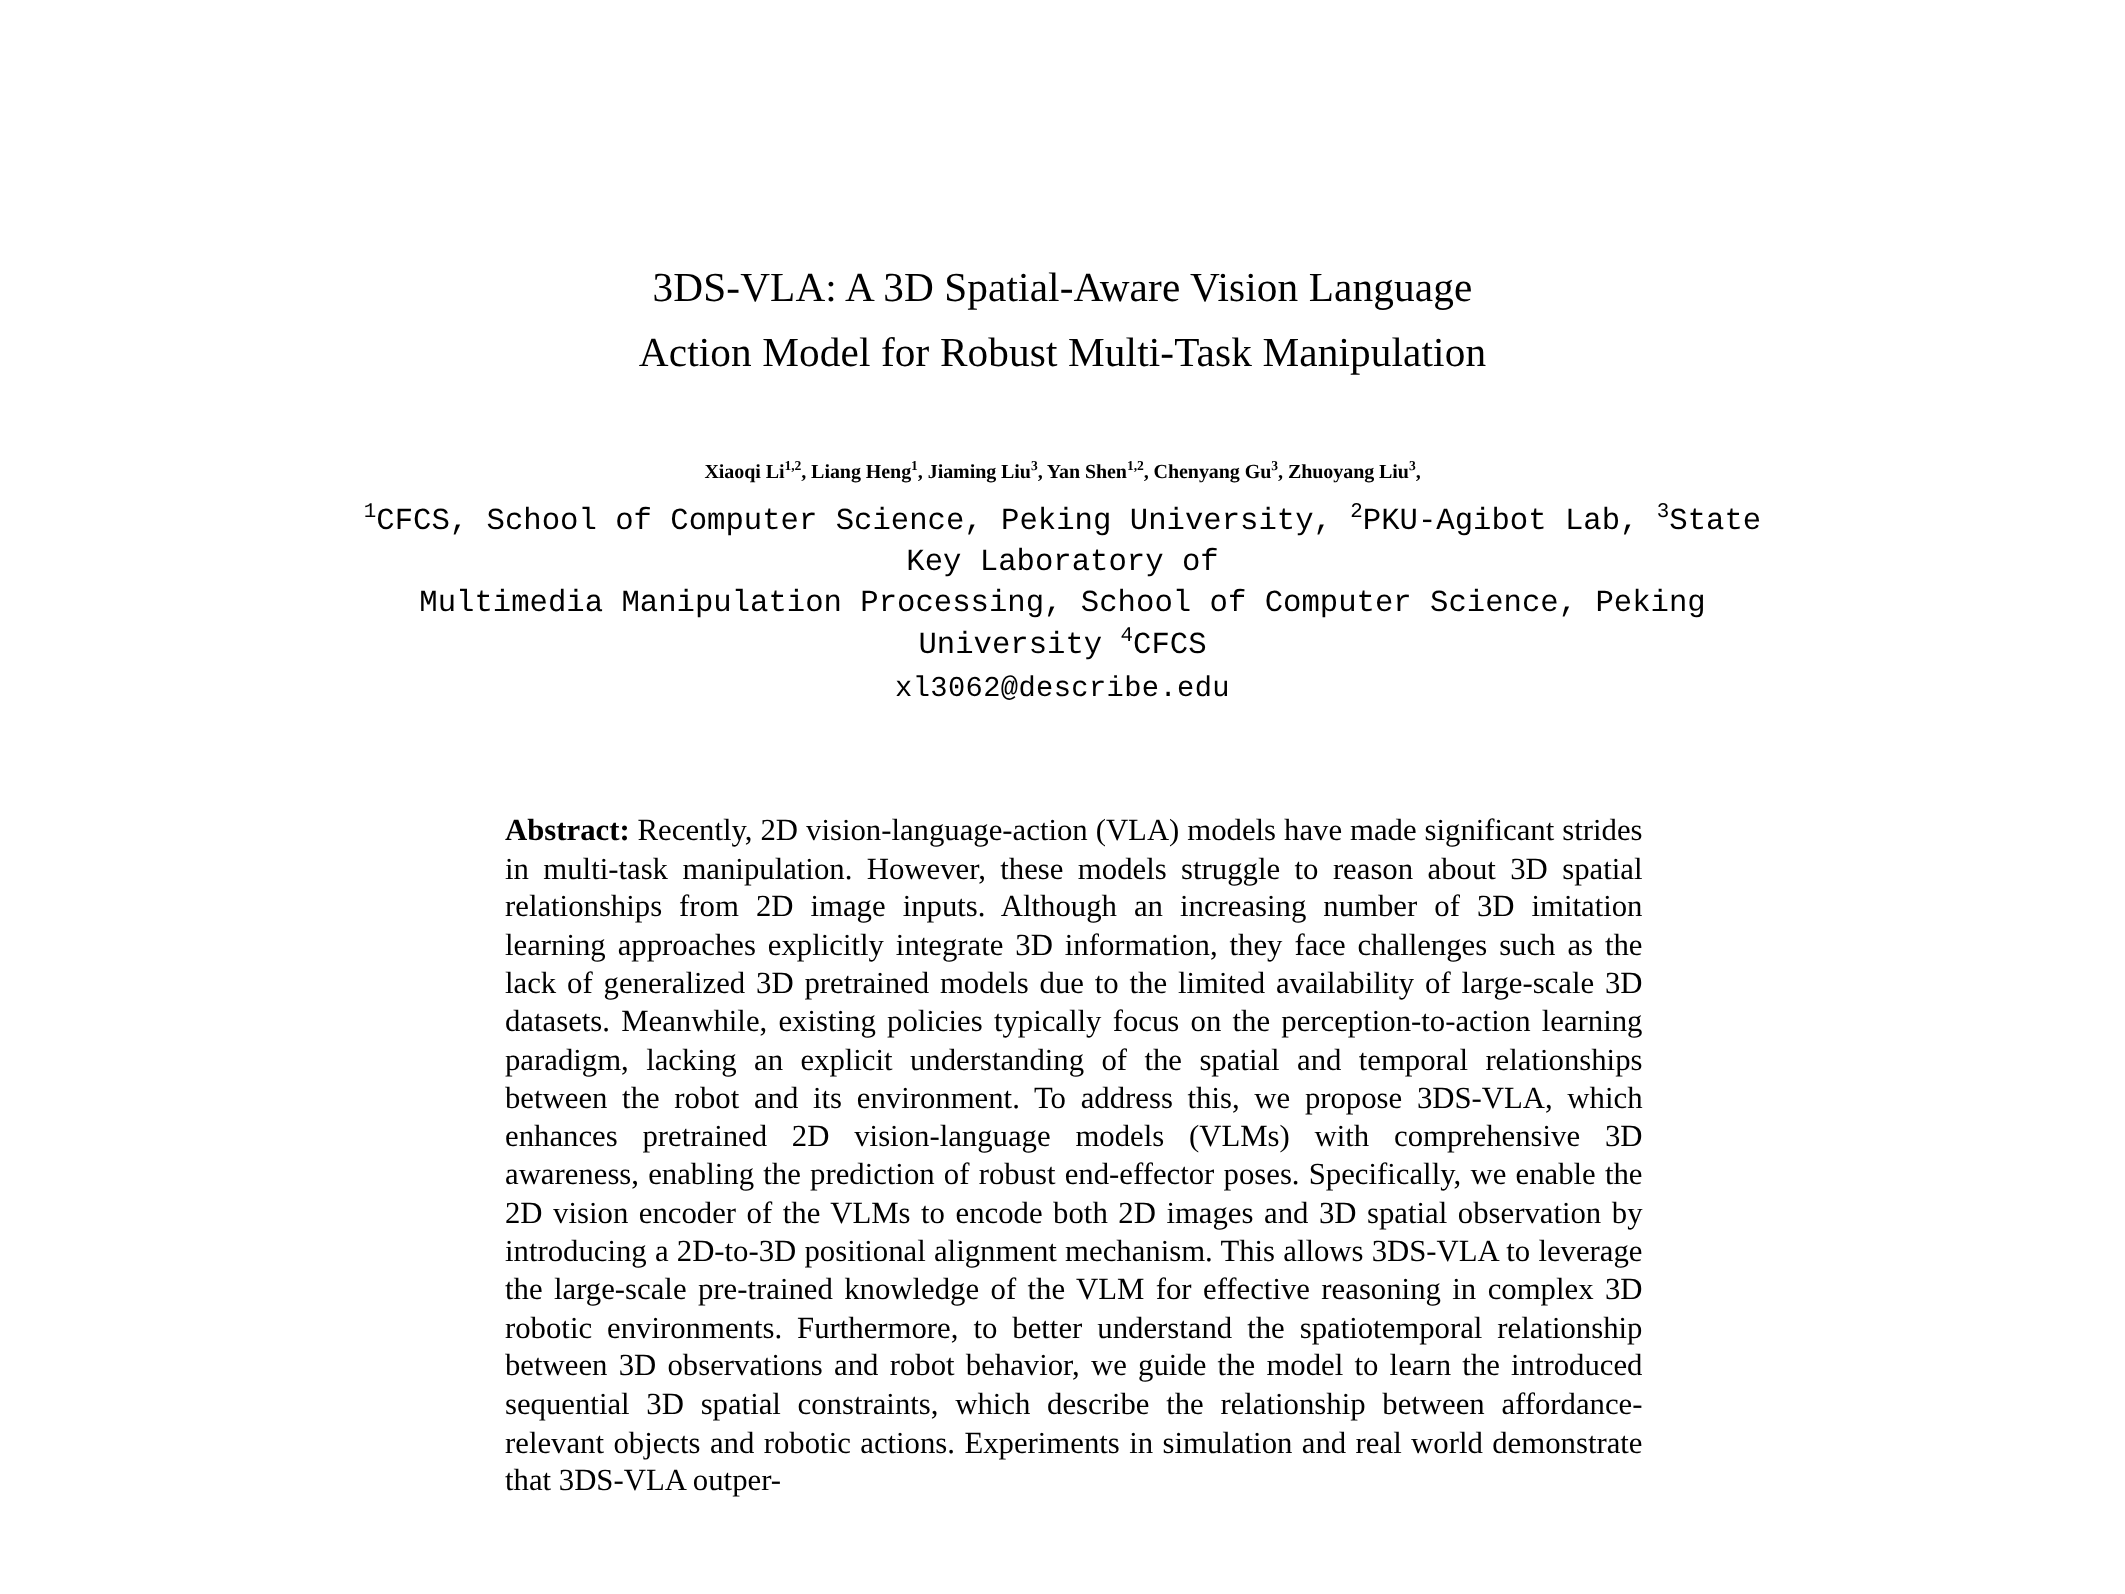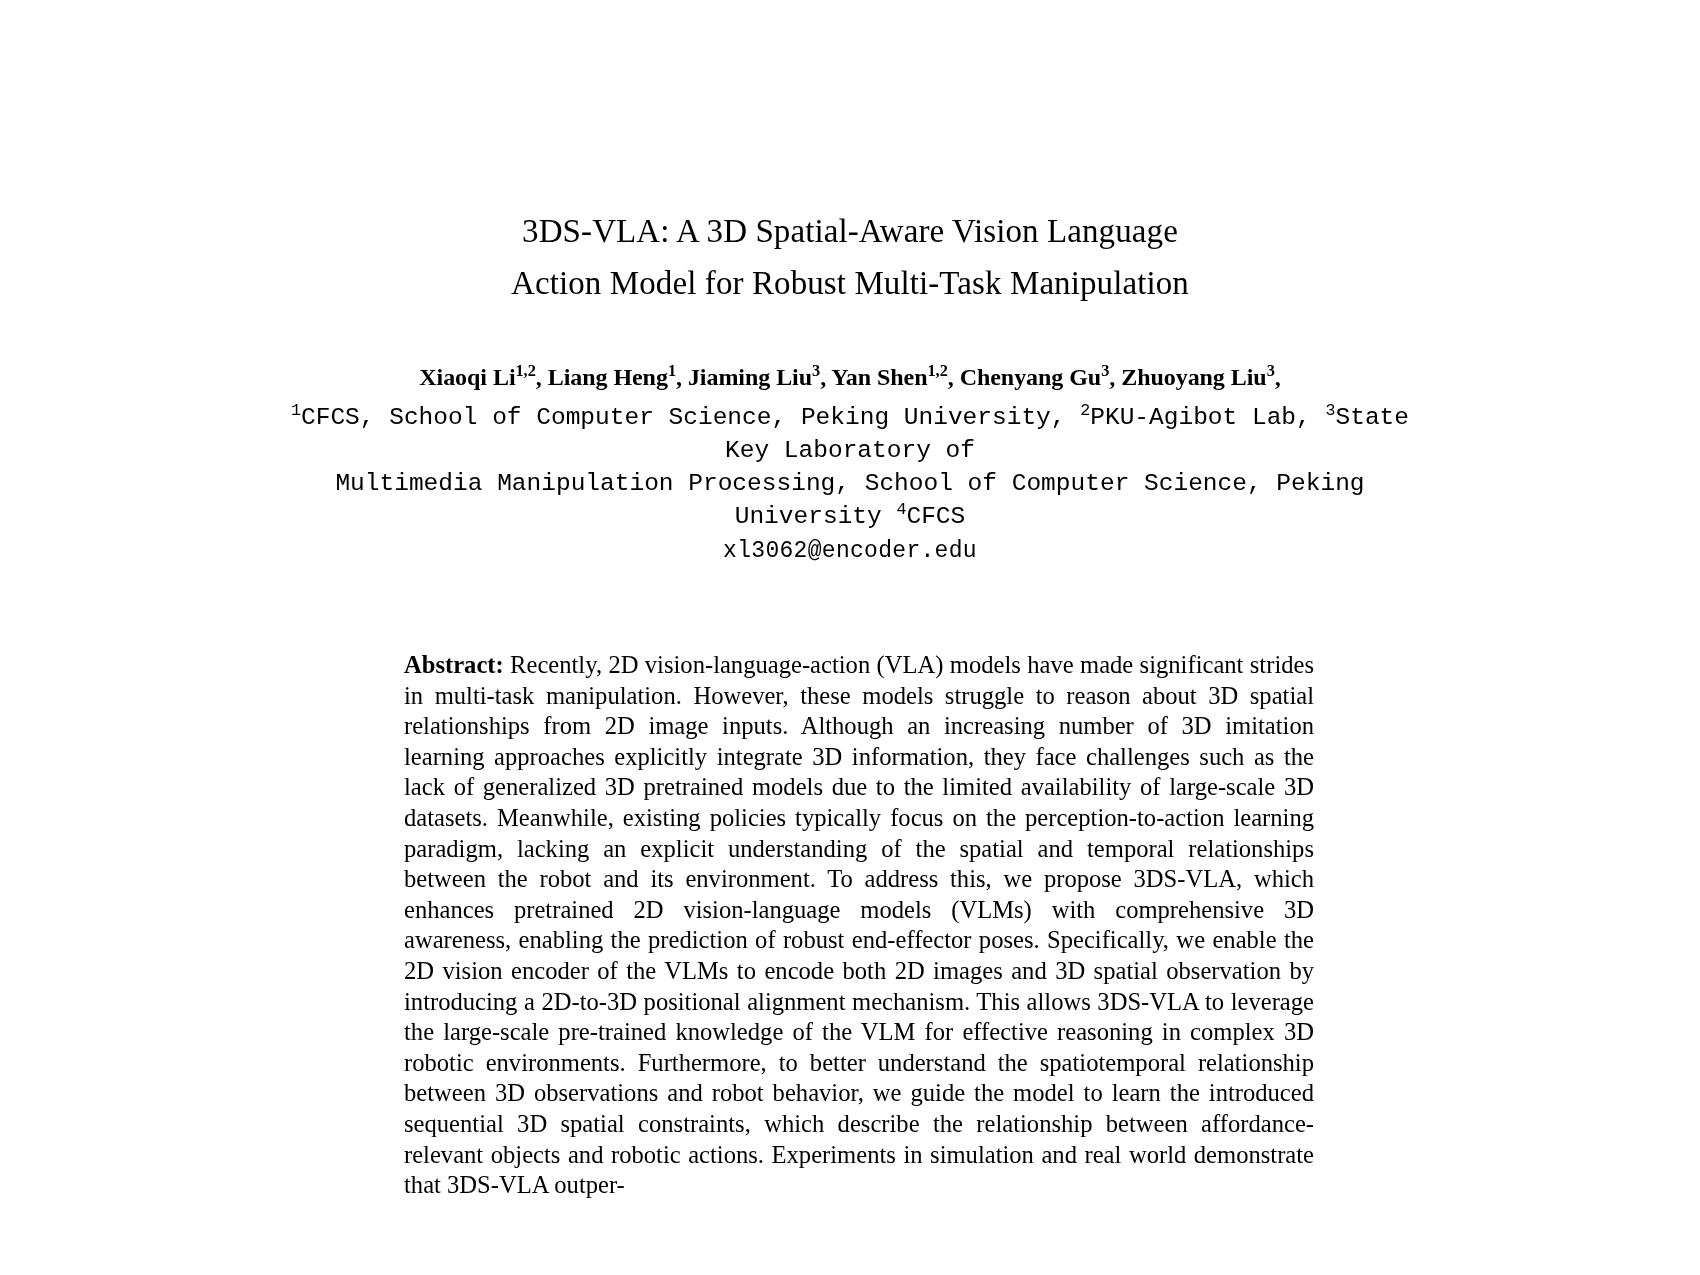--- a/index.html
+++ b/index.html
@@ -38,21 +38,21 @@
   }
 
   
   .authors-block {
     margin: 0 auto;
     width: 1120px;
     text-align: center;
     padding-top: 52px;
   }
   .author-line {
-    font-size: 24px;
+    font-size: 16px;
     font-weight: bold;
     line-height: 33px;
     letter-spacing: -0.05px;
   }
 
   
   .affil-block {
     margin: 0 auto;
     width: 1175px;
     text-align: center;
@@ -126,20 +126,20 @@
   <div class="authors-block">
     <div class="author-line" id="author-line-1"><span class="nowrap">Xiaoqi Li<sup>1,2</sup></span>, <span class="nowrap">Liang Heng<sup>1</sup></span>, <span class="nowrap">Jiaming Liu<sup>3</sup></span>, <span class="nowrap">Yan Shen<sup>1,2</sup></span>, <span class="nowrap">Chenyang Gu<sup>3</sup></span>, <span class="nowrap">Zhuoyang Liu<sup>3</sup></span>,</div>
   </div>
 
   <div class="affil-block">
     <div class="affil-line" id="affil-line-1"><span class="pre-sup">1</span><span>CFCS, School of Computer Science, Peking University,</span> <span class="pre-sup">2</span><span>PKU-Agibot Lab,</span> <span class="pre-sup">3</span><span>State Key Laboratory of</span></div>
     <div class="affil-line" id="affil-line-2"><span>Multimedia Manipulation Processing, School of Computer Science, Peking University</span> <span class="pre-sup">4</span><span>CFCS</span></div>
   </div>
 
   <div class="email-block">
-    <div class="email">xl3062@encoder.edu</div>
+    <div class="email">xl3062@describe.edu</div>
   </div>
 
   <div class="abstract-block">
     <p class="abstract-para" id="abstract-para"><span class="abstract-label">Abstract:</span><span> Recently, 2D vision-language-action (VLA) models have made significant strides in multi-task manipulation. However, these models struggle to reason about 3D spatial relationships from 2D image inputs.  Although an increasing number of 3D imitation learning approaches explicitly integrate 3D information, they face challenges such as the lack of generalized 3D pretrained models due to the limited availability of large-scale 3D datasets.  Meanwhile, existing policies typically focus on the perception-to-action learning paradigm, lacking an explicit understanding of the spatial and temporal relationships between the robot and its environment.  To address this, we propose 3DS-VLA, which enhances pretrained 2D vision-language models (VLMs) with comprehensive 3D awareness, enabling the prediction of robust end-effector poses.  Specifically, we enable the 2D vision encoder of the VLMs to encode both 2D images and </span><span class="ital">3D spatial observation</span><span> by introducing a 2D-to-3D positional alignment mechanism.  This allows 3DS-VLA to leverage the large-scale pre-trained knowledge of the VLM for effective reasoning in complex 3D robotic environments.  Furthermore, to better understand the spatiotemporal relationship between 3D observations and robot behavior, we guide the model to learn the introduced sequential </span><span class="ital">3D spatial constraints</span><span>, which describe the relationship between affordance-relevant objects and robotic actions.  Experiments in simulation and real world demonstrate that 3DS-VLA outper-</span></p>
   </div>
 
 </div>
 
 </body></html>

